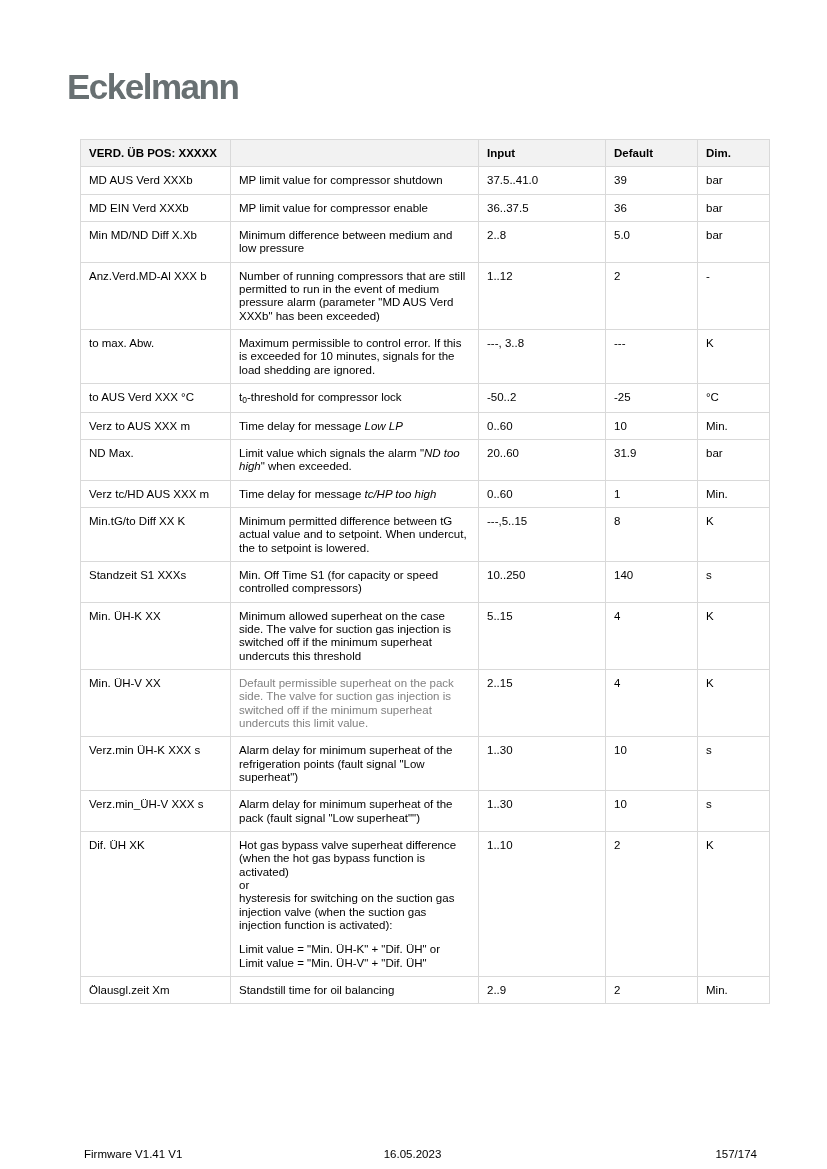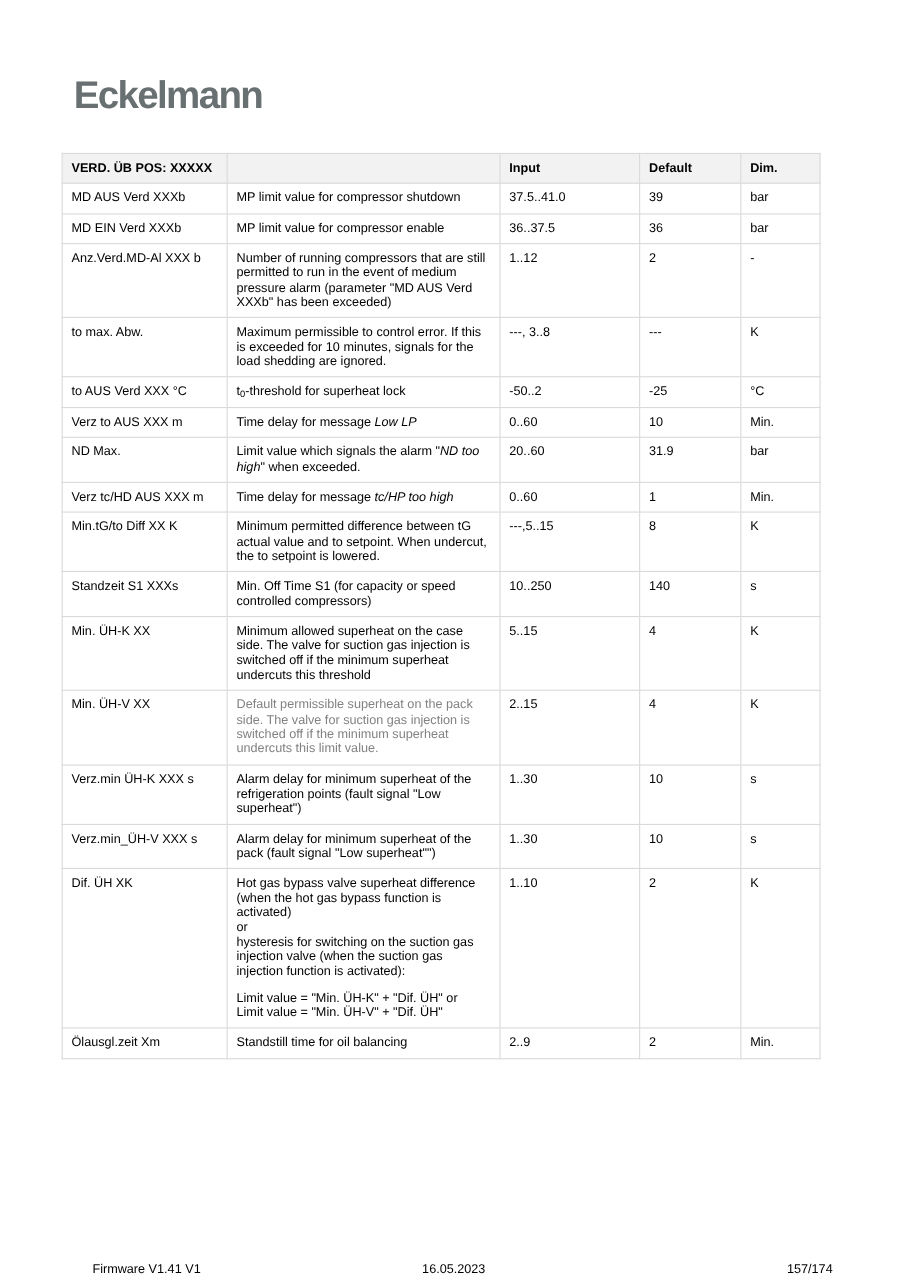--- a/index.html
+++ b/index.html
@@ -11,21 +11,21 @@
     color:#000;
     overflow:hidden;
     margin-top:27px;
   }
   .logo{
     position:absolute;left:67px;top:40px;
     font-size:35px;font-weight:700;color:#687072;
     letter-spacing:-1.5px;
   }
   table.params{
-    position:absolute;left:56px;top:112px;width:689px;
+    position:absolute;left:80px;top:112px;width:689px;
     border-collapse:collapse;
     font-size:11.5px;line-height:1.16;
     table-layout:fixed;
   }
   table.params th, table.params td{
     border:1px solid #d9d9d9;
     padding:7px 8px 6px 8px;
     vertical-align:top;
     text-align:left;
     word-wrap:break-word;
@@ -84,41 +84,50 @@
         <tr>
           <td>MD EIN Verd XXXb</td>
           <td>
             <div class="para"><span>MP limit value for compressor enable</span></div>
           </td>
           <td>36..37.5</td>
           <td>36</td>
           <td>bar</td>
         </tr>
         <tr>
+          <td>Min MD/ND Diff X.Xb</td>
+          <td>
+            <div class="para"><span>Minimum difference between medium and low pressure</span></div>
+          </td>
+          <td>2..8</td>
+          <td>5.0</td>
+          <td>bar</td>
+        </tr>
+        <tr>
           <td>Anz.Verd.MD-Al XXX b</td>
           <td>
             <div class="para"><span>Number of running compressors that are still permitted to run in the event of medium pressure alarm (parameter "MD AUS Verd XXXb" has been exceeded)</span></div>
           </td>
           <td>1..12</td>
           <td>2</td>
           <td>-</td>
         </tr>
         <tr>
           <td>to max. Abw.</td>
           <td>
             <div class="para"><span>Maximum permissible to control error. If this is exceeded for 10 minutes, signals for the load shedding are ignored.</span></div>
           </td>
           <td>---, 3..8</td>
           <td>---</td>
           <td>K</td>
         </tr>
         <tr>
           <td>to AUS Verd XXX °C</td>
           <td>
-            <div class="para"><span>t</span><span class="subscript">0</span><span>-threshold for superheat lock</span></div>
+            <div class="para"><span>t</span><span class="subscript">0</span><span>-threshold for compressor lock</span></div>
           </td>
           <td>-50..2</td>
           <td>-25</td>
           <td>°C</td>
         </tr>
         <tr>
           <td>Verz to AUS XXX m</td>
           <td>
             <div class="para"><span>Time delay for message </span><span class="it">Low LP</span></div>
           </td>

